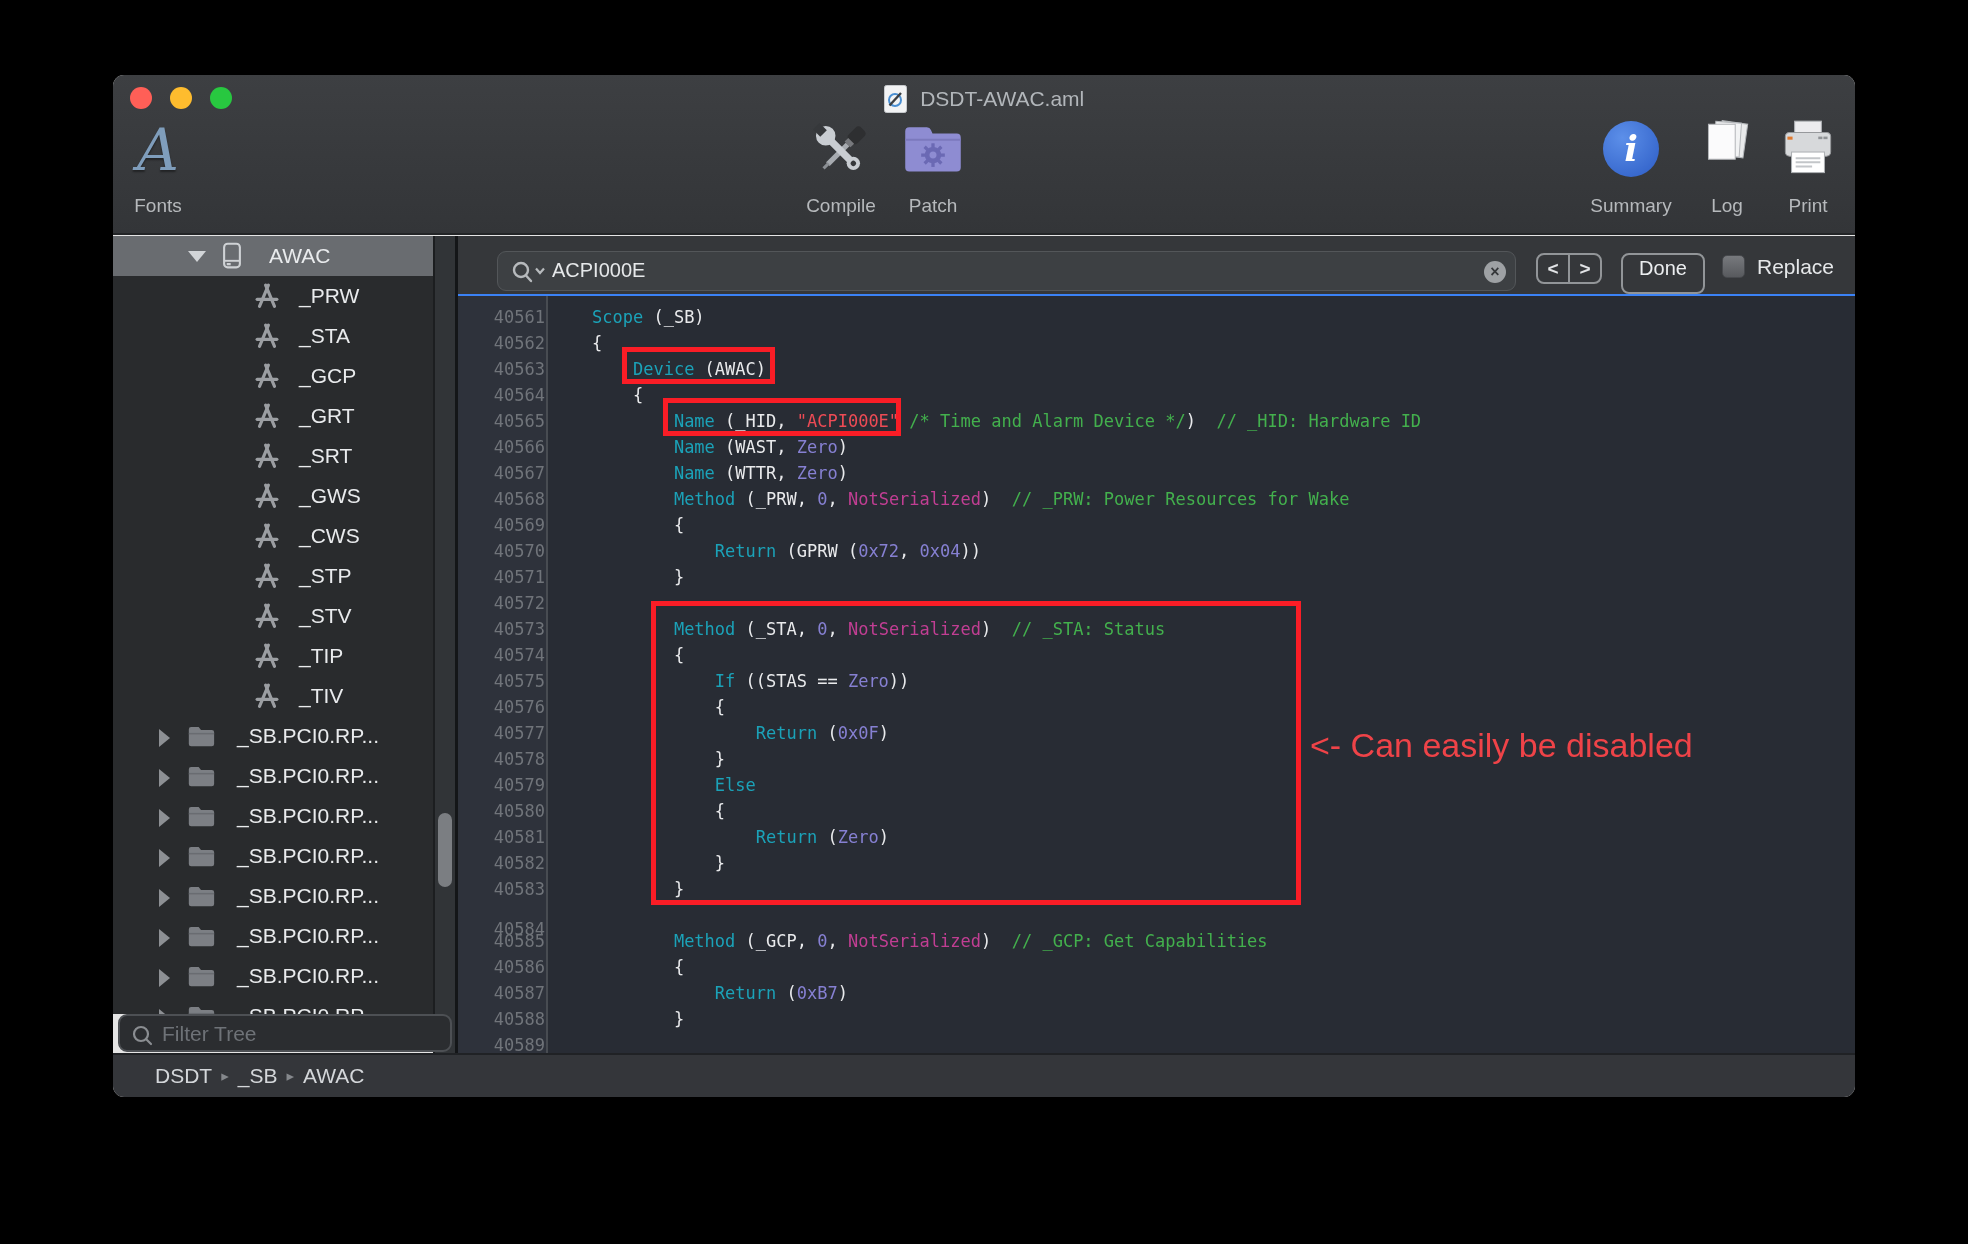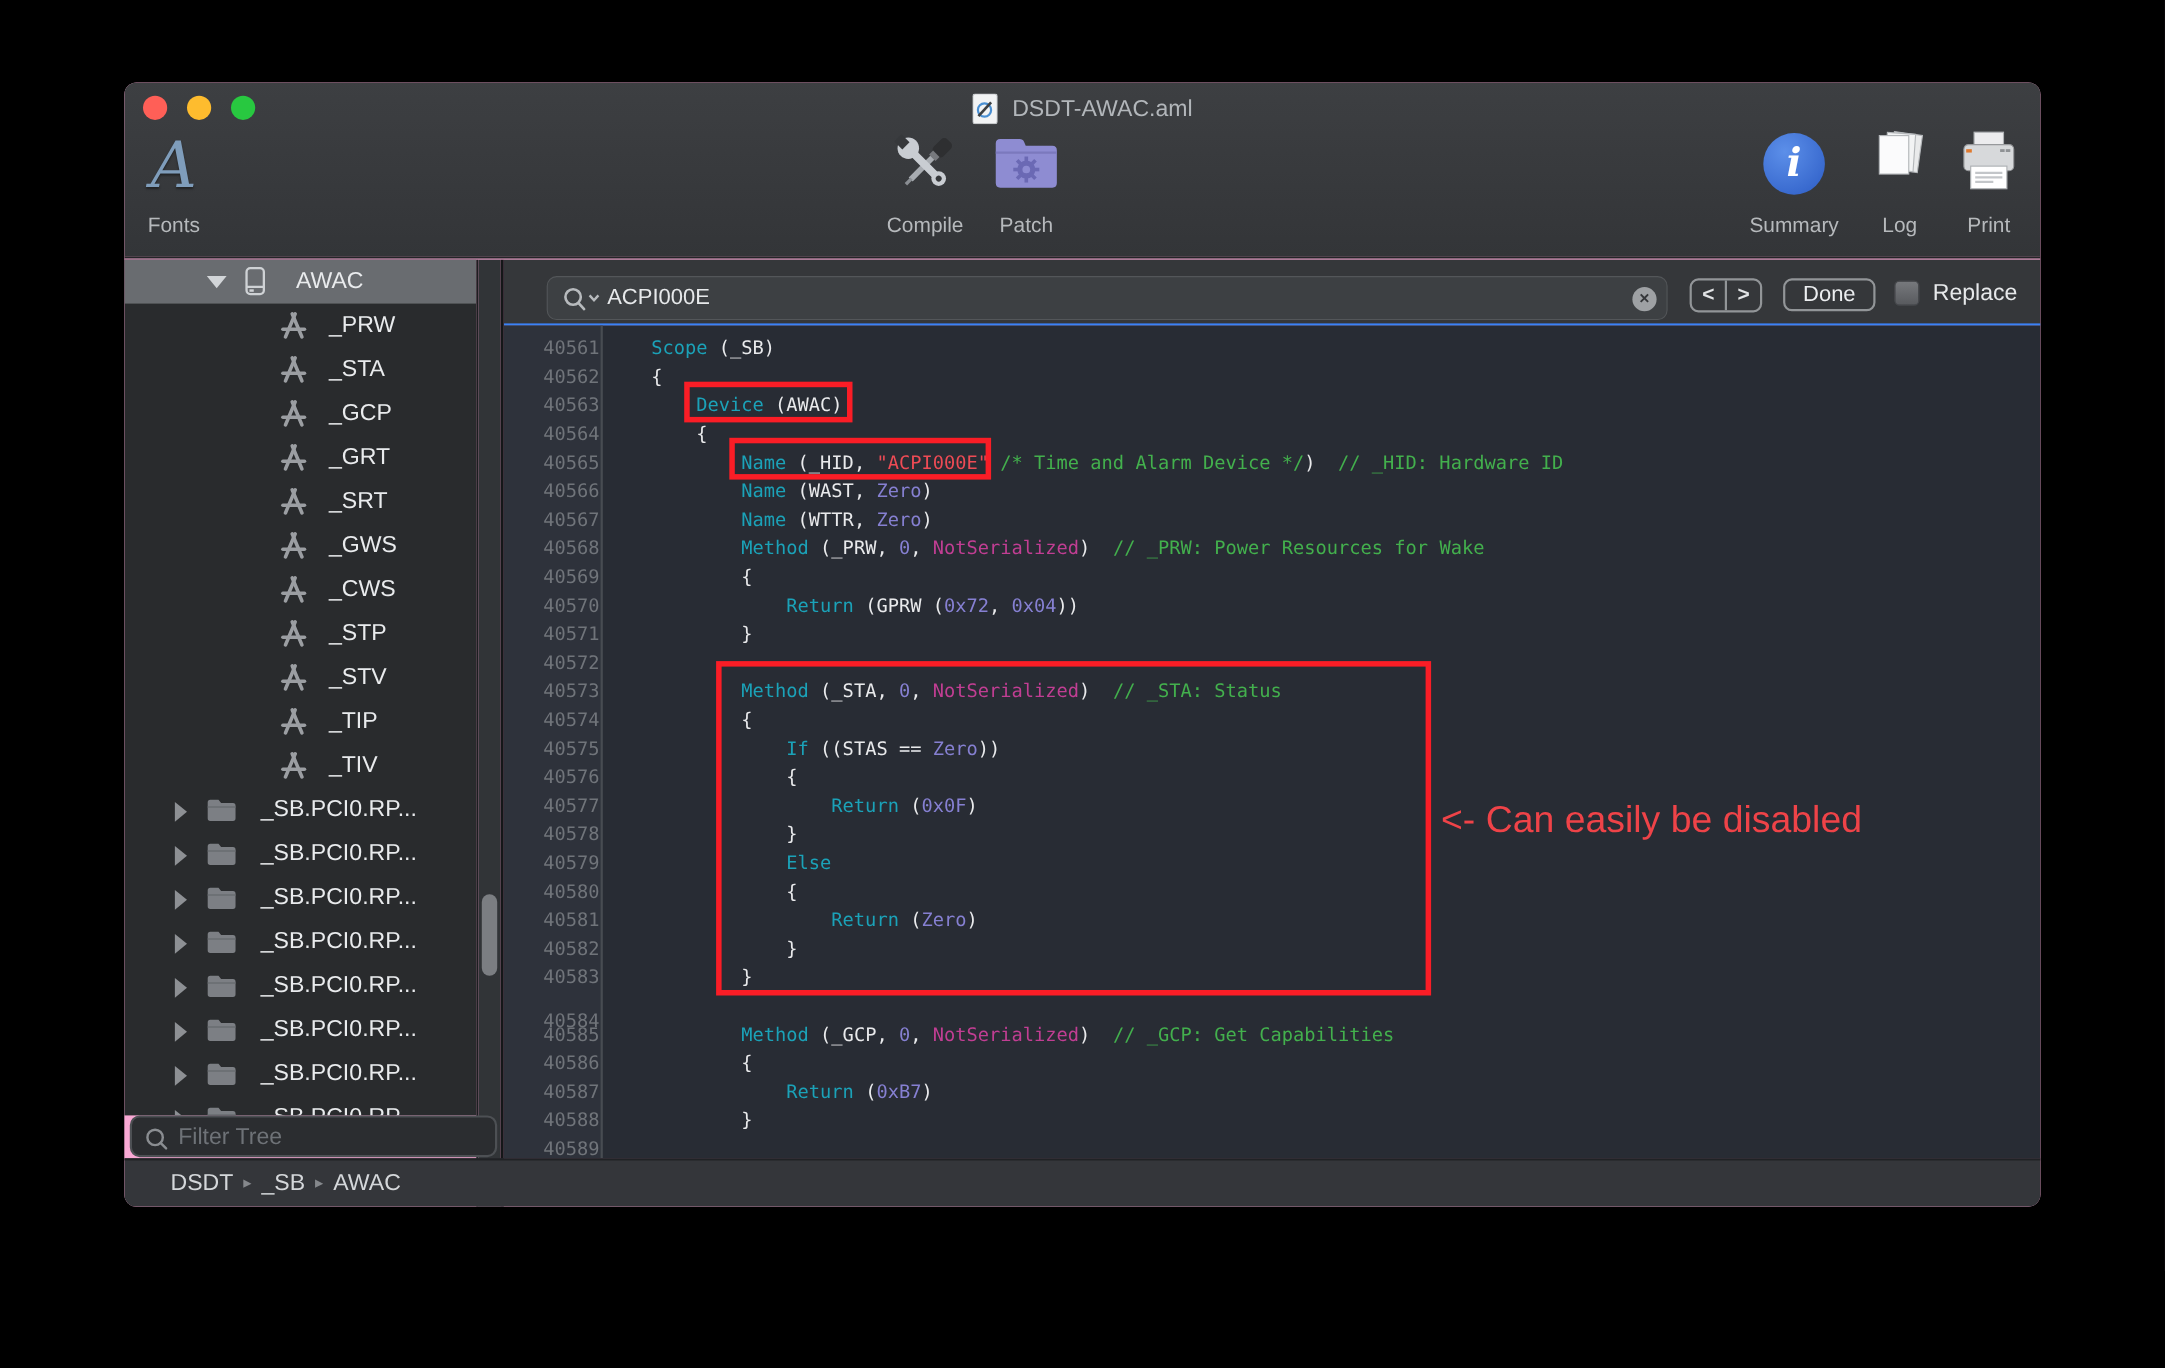--- a/index.html
+++ b/index.html
@@ -1,19 +1,19 @@
 <!DOCTYPE html>
 <html style="--c-syn-keyword: #1ba2b8; --c-syn-plain: #e9eaec; --c-syn-number: #8680d2; --c-syn-string: #ee4b55; --c-syn-decl: #c13e93; --c-syn-comment: #43b04d; --c-annotation-red: #fa1d26; --c-annotation-text: #ef4348; --c-traffic-red: #ff5f57; --c-traffic-yellow: #febc2e; --c-traffic-green: #28c840; --c-patch-folder: #8e8cd2; --c-summary-blue: #2c5cc5; --c-selection-gray: #696c70;"><head>
 <meta charset="utf-8">
 <style>
   * { margin:0; padding:0; box-sizing:border-box; }
   html,body { width:1968px; height:1244px; background:#000; overflow:hidden;
               font-family:"Liberation Sans", sans-serif; }
   #window { position:absolute; left:113px; top:75px; width:1742px; height:1022px;
-            border-radius:11px; overflow:hidden; background:#f9a8d4; }
+            border-radius:11px; overflow:hidden; background:#e5e5e5; }
 
   
   #toolbar { position:absolute; left:0; top:0; width:1742px; height:160px;
              background:linear-gradient(#3d3f42,#333538); border-bottom:2px solid #232527; }
   .tlight { position:absolute; top:12px; width:22px; height:22px; border-radius:50%; }
   #title-group { position:absolute; left:0; right:0; top:10px; height:28px; text-align:center; }
   #doc-icon { display:inline-block; vertical-align:middle; margin-right:9px; }
   #win-title { display:inline-block; vertical-align:middle; color:#b2b6ba; font-size:21px; }
   .titem { position:absolute; top:36px; width:120px; text-align:center; }
   .ticon { display:block; height:78px; line-height:78px; }
@@ -32,21 +32,21 @@
              background:#3d4043; border:1px solid #535659; border-radius:9px; }
   #find-mag { position:absolute; left:12px; top:8px; }
   #find-value { position:absolute; left:54px; top:7px; font-size:20px; color:#e6e8ea; }
   #find-clear { position:absolute; right:9px; top:9px; width:22px; height:22px; border-radius:50%;
              background:#9ea1a4; color:#35373a; font-size:16px; font-weight:bold;
              text-align:center; line-height:22px; }
   #seg { position:absolute; left:1078px; top:17px; width:66px; height:31px;
              border:2px solid #929598; border-radius:8px; display:flex; }
   .seg-cell { flex:1; text-align:center; line-height:27px; color:#e2e4e6; font-size:19px; font-weight:600; }
   .seg-cell:first-child { border-right:2px solid #929598; }
-  #done-btn { position:absolute; left:1163px; top:17px; width:84px; height:30px;
+  #done-btn { position:absolute; left:1163px; top:17px; width:84px; height:41px;
              border:2px solid #929598; border-radius:8px; color:#eceef0; font-size:20px;
              text-align:center; line-height:27px; }
   #replace-box { position:absolute; left:1264px; top:19px; width:23px; height:23px; border-radius:5px;
              background:linear-gradient(#77797d,#585a5e); border:1px solid #47494d; }
   #replace-label { position:absolute; left:1299px; top:19px; font-size:21px; color:#e6e8ea; }
 
   
   #sidebar { position:absolute; left:0; top:161px; width:320px; height:778px;
              background:#292b2d; overflow:hidden; }
   .trow { position:relative; height:40px; color:#e9ebed; font-size:21px; }

